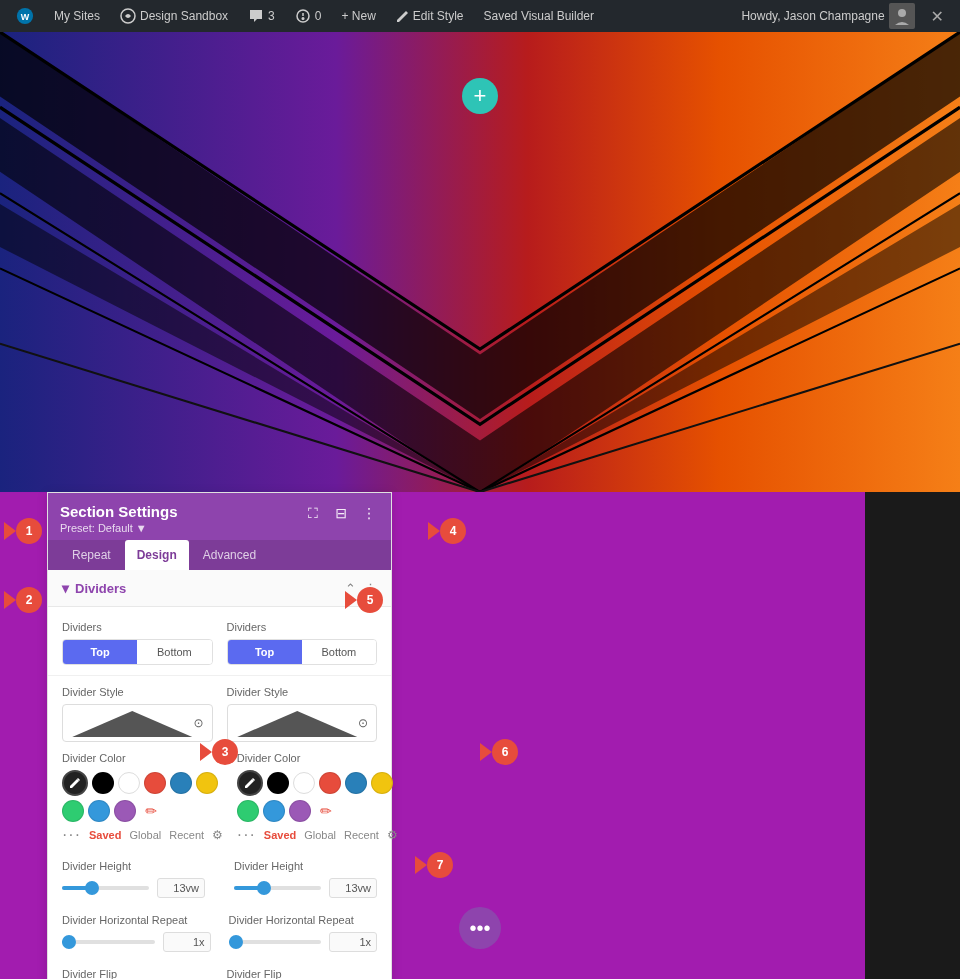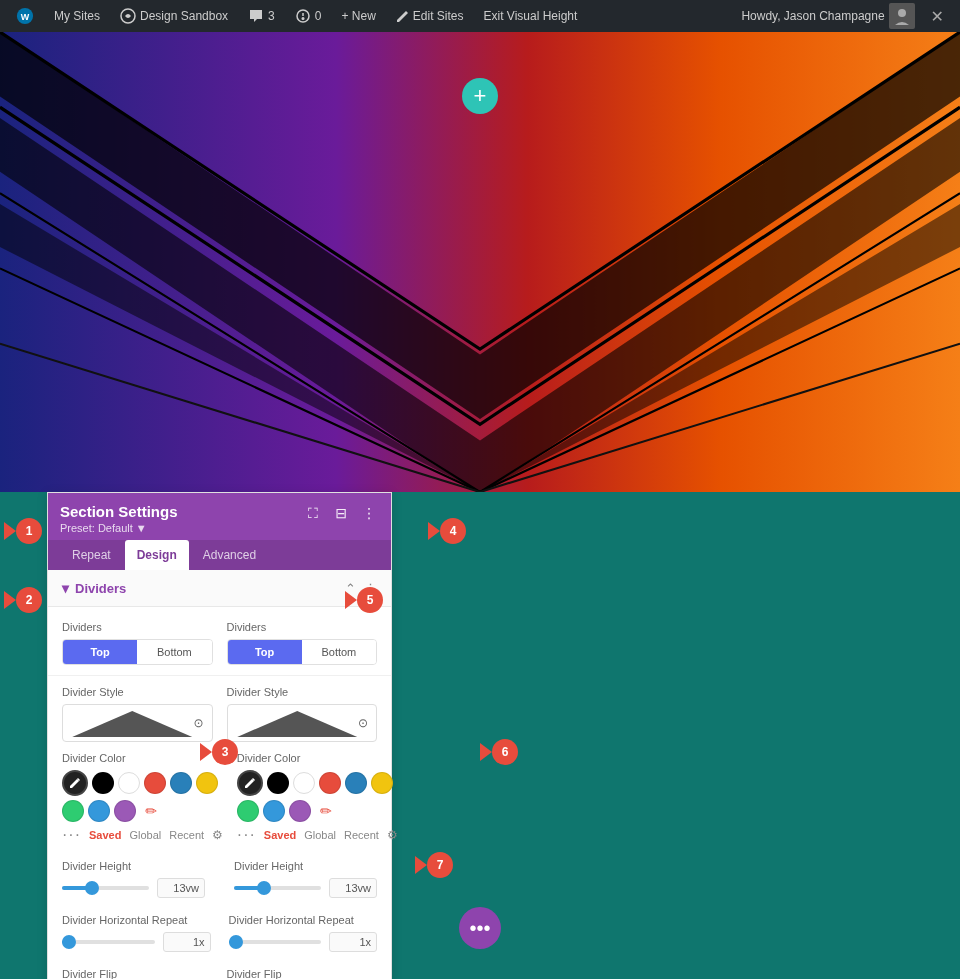--- a/index.html
+++ b/index.html
@@ -345,24 +345,24 @@
       </svg>
     <span>0</span>
   </div>
   <div class="admin-bar-item">
     <span>+ New</span>
   </div>
   <div class="admin-bar-item">
     <svg width="13" height="13" viewBox="0 0 13 13" fill="#ccc">
         <path d="M1 10L10 1l2 2L3 12H1z"></path>
       </svg>
-    <span>Edit Sites</span>
-  </div>
-  <div class="admin-bar-item">
-    <span>Exit Visual Height</span>
+    <span>Edit Style</span>
+  </div>
+  <div class="admin-bar-item">
+    <span>Saved Visual Builder</span>
   </div>
   <div class="admin-bar-right">
     <div class="admin-bar-item">
       <span>Howdy, Jason Champagne</span>
       <svg width="26" height="26" viewBox="0 0 26 26">
           <rect width="26" height="26" fill="#555" rx="2"></rect>
           <circle cx="13" cy="10" r="4" fill="#aaa"></circle>
           <path d="M6 22 Q13 16 20 22" fill="#aaa"></path>
         </svg>
     </div>
@@ -396,21 +396,21 @@
     <polyline points="0,220 480,428 960,220" fill="none" stroke="#000" stroke-width="2"></polyline>
     <polyline points="0,290 480,428 960,290" fill="none" stroke="#111" stroke-width="2"></polyline>
   </svg>
 
   
   <button class="add-button">
     <span>+</span>
   </button>
 </div>
 
-<div style="position:relative; background:#0f766e; width:960px; height:487px;">
+<div style="position:relative; background:#a21caf; width:865px; height:487px;">
 
   <div class="settings-panel">
 
     <div class="panel-header">
       <div class="panel-title-group">
         <div class="panel-title">Section Settings</div>
         <div class="panel-preset">
           <span>Preset: Default</span>
           <span>▼</span>
         </div>

